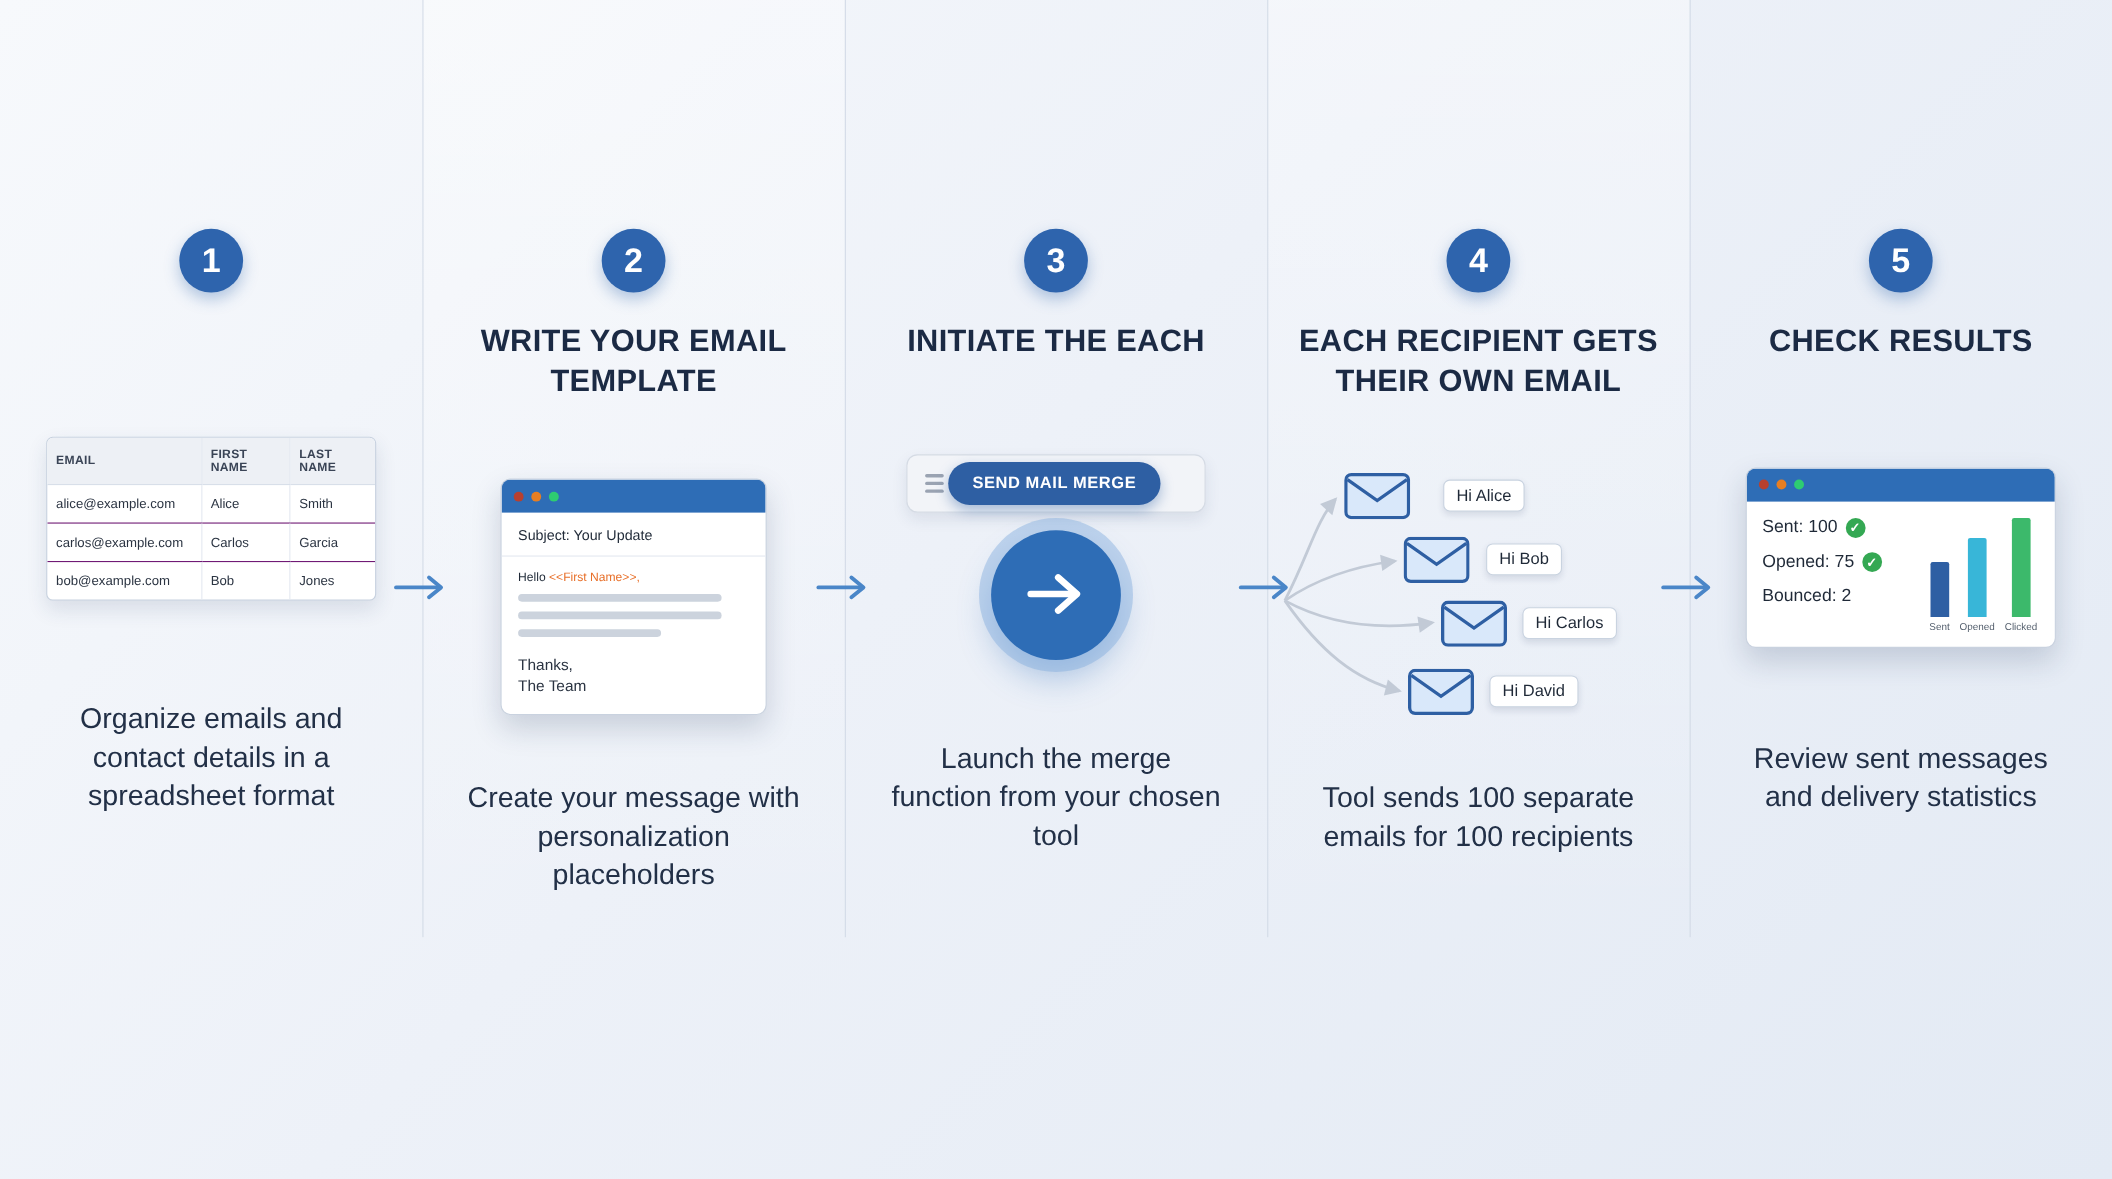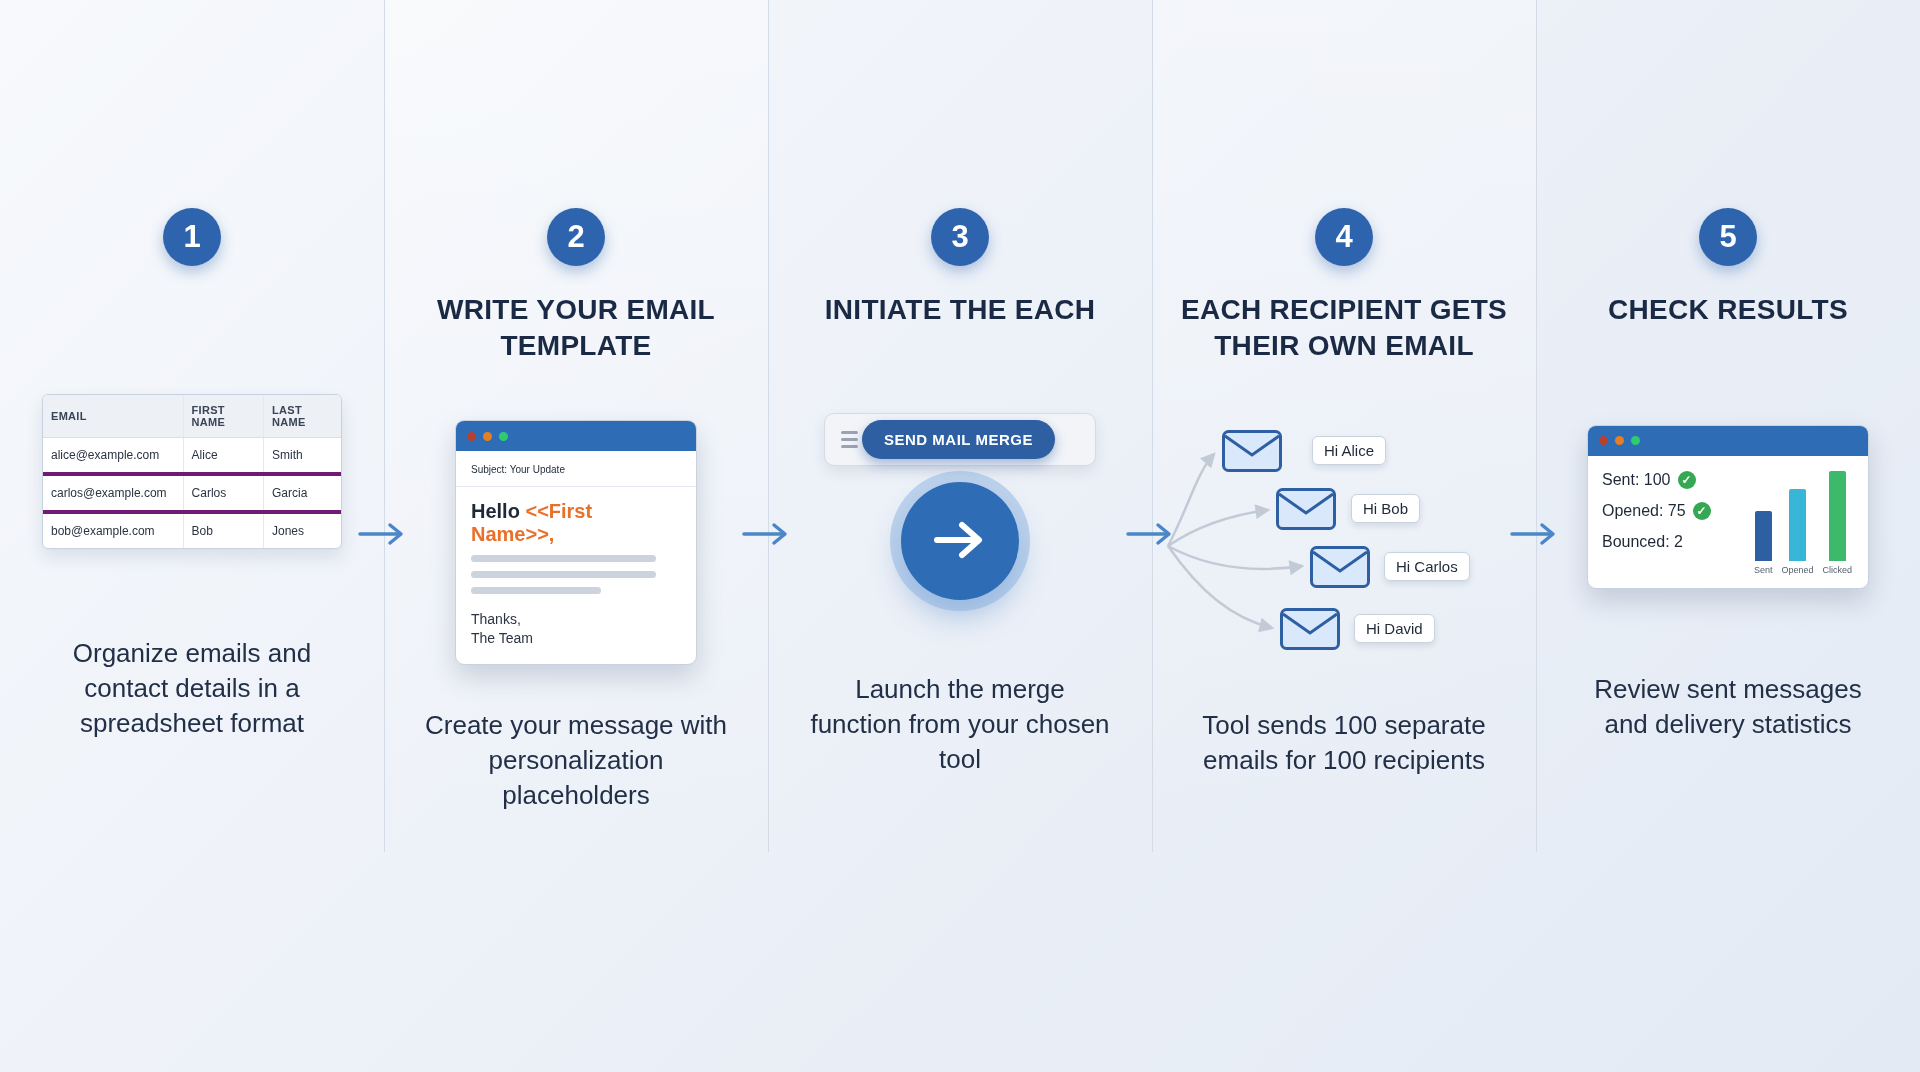--- a/index.html
+++ b/index.html
@@ -46,44 +46,44 @@
   .table-card{
     width:300px; background:#fff; border:1px solid #c7d1df; border-radius:6px;
     overflow:hidden; box-shadow:0 8px 18px rgba(35,60,100,0.12);
   }
   .table-card table{ width:100%; border-collapse:collapse; }
   .table-card th{
     background:#edf0f5; font-size:11px; font-weight:bold; color:#3a4456;
     padding:9px 8px; text-align:left; border-bottom:1px solid #d8dfe9; letter-spacing:0.3px;
   }
   .table-card td{
-    font-size:12px; color:#2b3442; padding:10px 8px; border-bottom:4px solid #701a75;
+    font-size:12px; color:#2b3442; padding:10px 8px; border-bottom:1px solid #701a75;
   }
   .table-card th+th, .table-card td+td{ border-left:1px solid #e4e9f1; }
   .table-card tr:last-child td{ border-bottom:none; }
   .col-email{width:47%;} .col-first{width:27%;} .col-last{width:26%;}
 
   
   .window{
     background:#fff; border:1px solid #c9d2df; border-radius:9px;
     box-shadow:0 12px 26px rgba(30,50,90,0.18); overflow:hidden;
   }
   .titlebar{
     height:30px; background:#2e6db6; display:flex; align-items:center; padding-left:11px; gap:7px;
   }
   .dot{ width:9px; height:9px; border-radius:50%; }
   .dot-red{background:#b8402f;} .dot-orange{background:#e67e22;} .dot-green{background:#2ecc71;}
 
   
   .email-window{ width:242px; }
   .email-subject{
-    padding:13px 15px 11px; font-size:10px; color:#1f2937; border-bottom:1px solid #e3e8f0;
+    padding:13px 15px 11px; font-size:13px; color:#1f2937; border-bottom:1px solid #e3e8f0;
   }
   .email-body{ padding:13px 15px 16px; }
-  .greeting-line{ font-size:20px; color:#1f2937;font-weight:bold; }
+  .greeting-line{ font-size:11px; color:#1f2937; }
   .ph-orange{ color:#e8702a; }
   .skeleton{ height:7px; border-radius:4px; background:#ccd3dd; margin-top:9px; }
   .sk1{width:88%;} .sk2{width:88%;} .sk3{width:62%;}
   .signoff{ margin-top:16px; font-size:14px; color:#2b3442; line-height:1.35; }
 
   
   .merge-stack{ display:flex; flex-direction:column; align-items:center; }
   .toolbar{
     display:flex; align-items:center; width:272px; height:53px;
     background:#f2f4f8; border:1px solid #d5dbe4; border-radius:10px;

